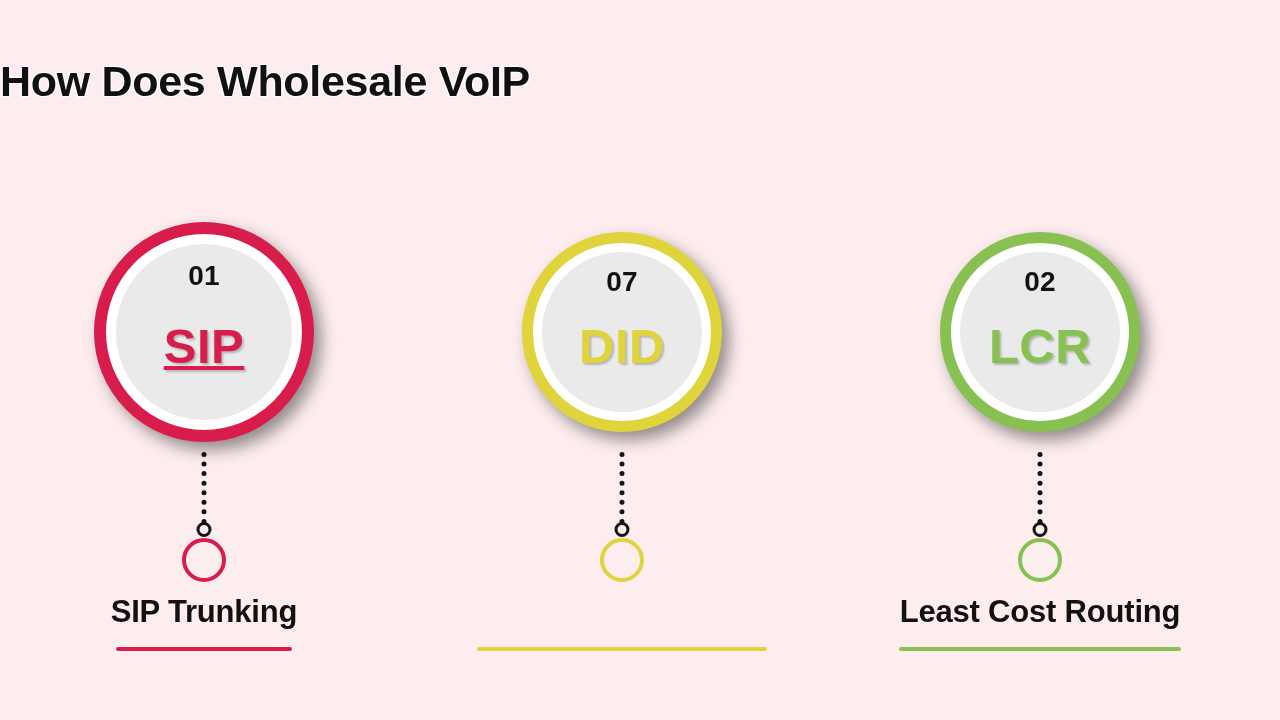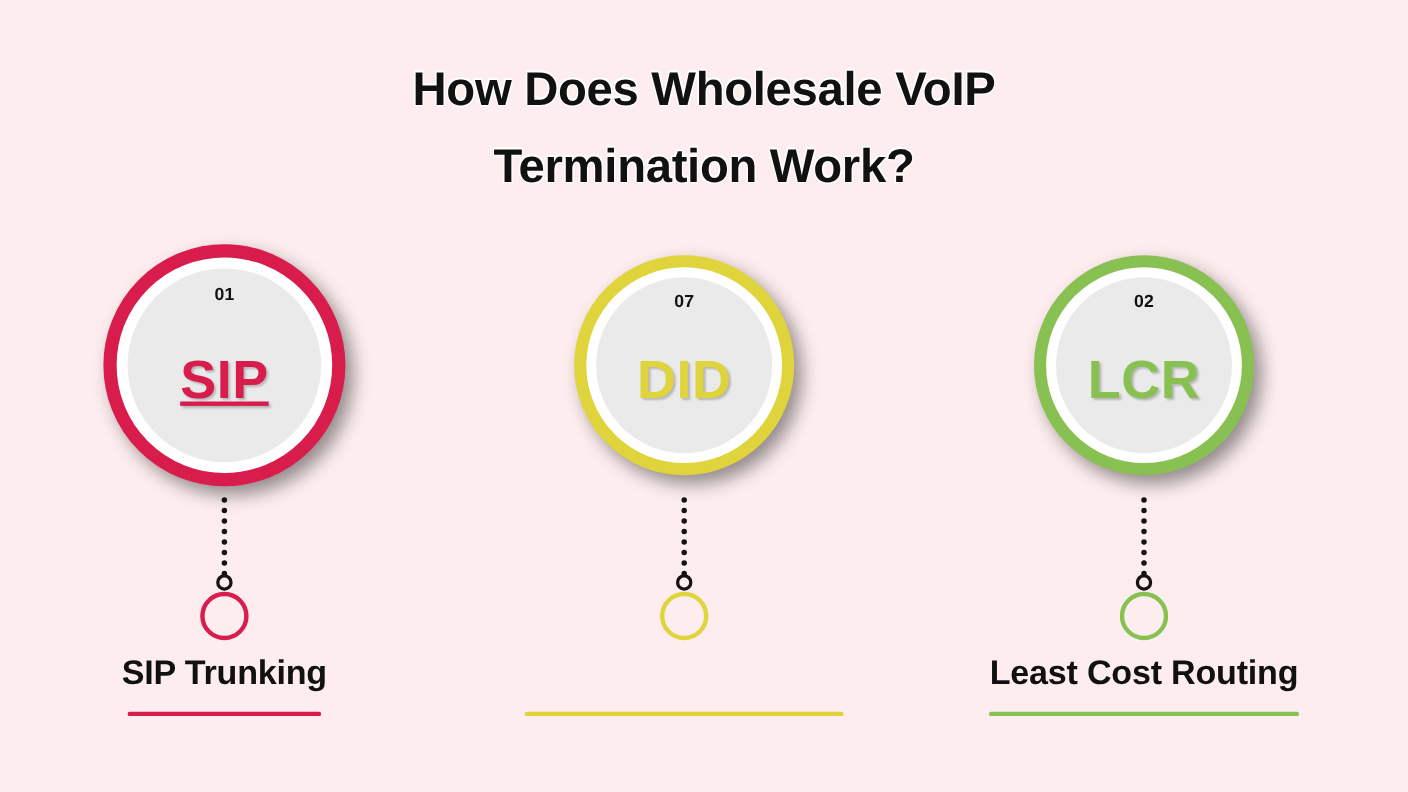--- a/index.html
+++ b/index.html
@@ -23,21 +23,20 @@
     height: 720px;
     background: #fdedee;
   }
 
   
   .title-block {
     position: absolute;
     top: 46px;
     left: 0;
     width: 1280px;
-    text-align: center;
   }
   .title-line {
     font-size: 43px;
     font-weight: bold;
     letter-spacing: -0.3px;
     color: #111111;
     line-height: 1.63;
     text-shadow:
        0 0  3px #ffffff,
        1px 1px 0 #ffffff,
@@ -97,21 +96,21 @@
   .col-1 .badge-inner, .col-2 .badge-inner {
     width: calc(100% - 18px);
     height: calc(100% - 18px);
   }
 
   .badge-number {
     position: absolute;
     left: 0;
     width: 100%;
     text-align: center;
-    font-size: 16px;
+    font-size: 28px;
     font-weight: bold;
     color: #111111;
     letter-spacing: 0.2px;
   }
   .col-0 .badge-number { top: 16px; }
   .col-1 .badge-number { top: 14px; }
   .col-2 .badge-number { top: 14px; }
 
   .badge-abbr {
     position: absolute;
@@ -191,21 +190,20 @@
   .col-1 .caption-underline { width: 290px; }
   .col-2 .caption-underline { width: 282px; }
 </style>
 </head>
 <body style="background: rgb(253, 237, 238);">
 
 <div class="canvas">
 
   <div class="title-block">
     <div class="title-line">How Does Wholesale VoIP</div>
-    <div class="title-line">Termination Work?</div>
   </div>
 
   <div class="columns">
 
     <div class="column col-0" style="--accent:#d81d4c">
       <div class="badge-wrap">
         <div class="badge">
           <div class="badge-inner" style="background: rgb(234, 234, 234);">
             <div class="badge-number">01</div>
             <div class="badge-abbr">SIP</div>

